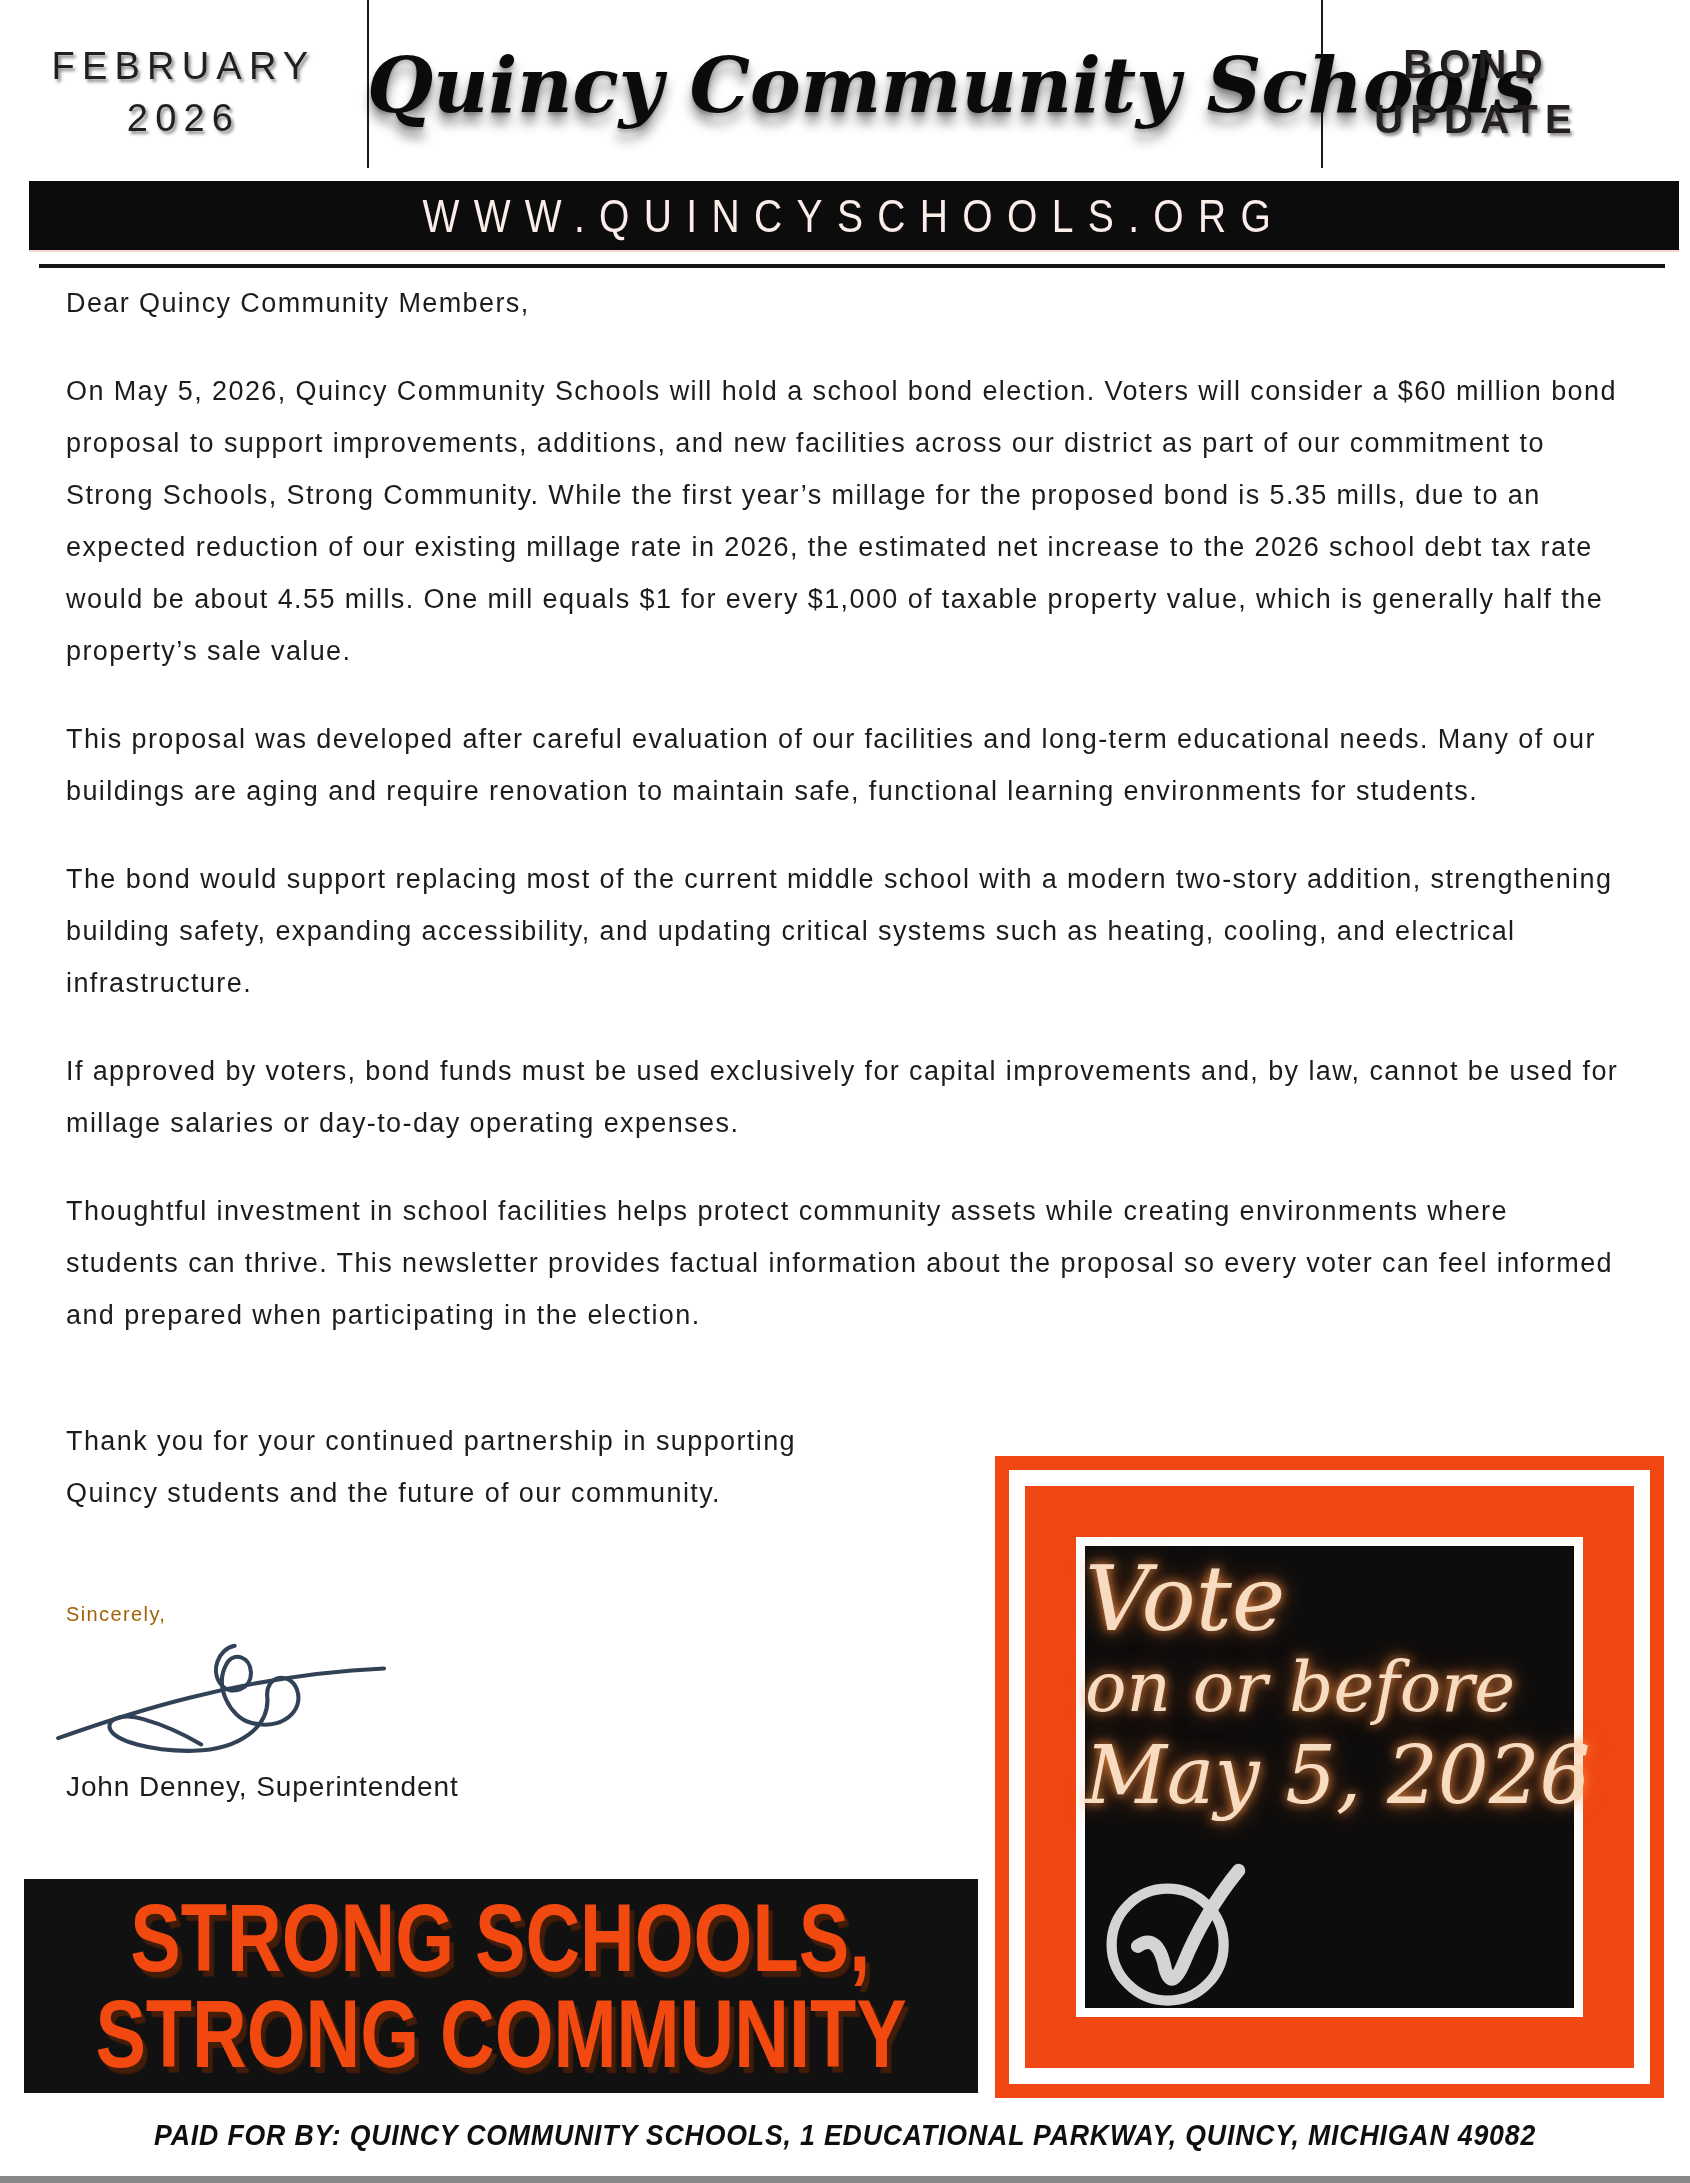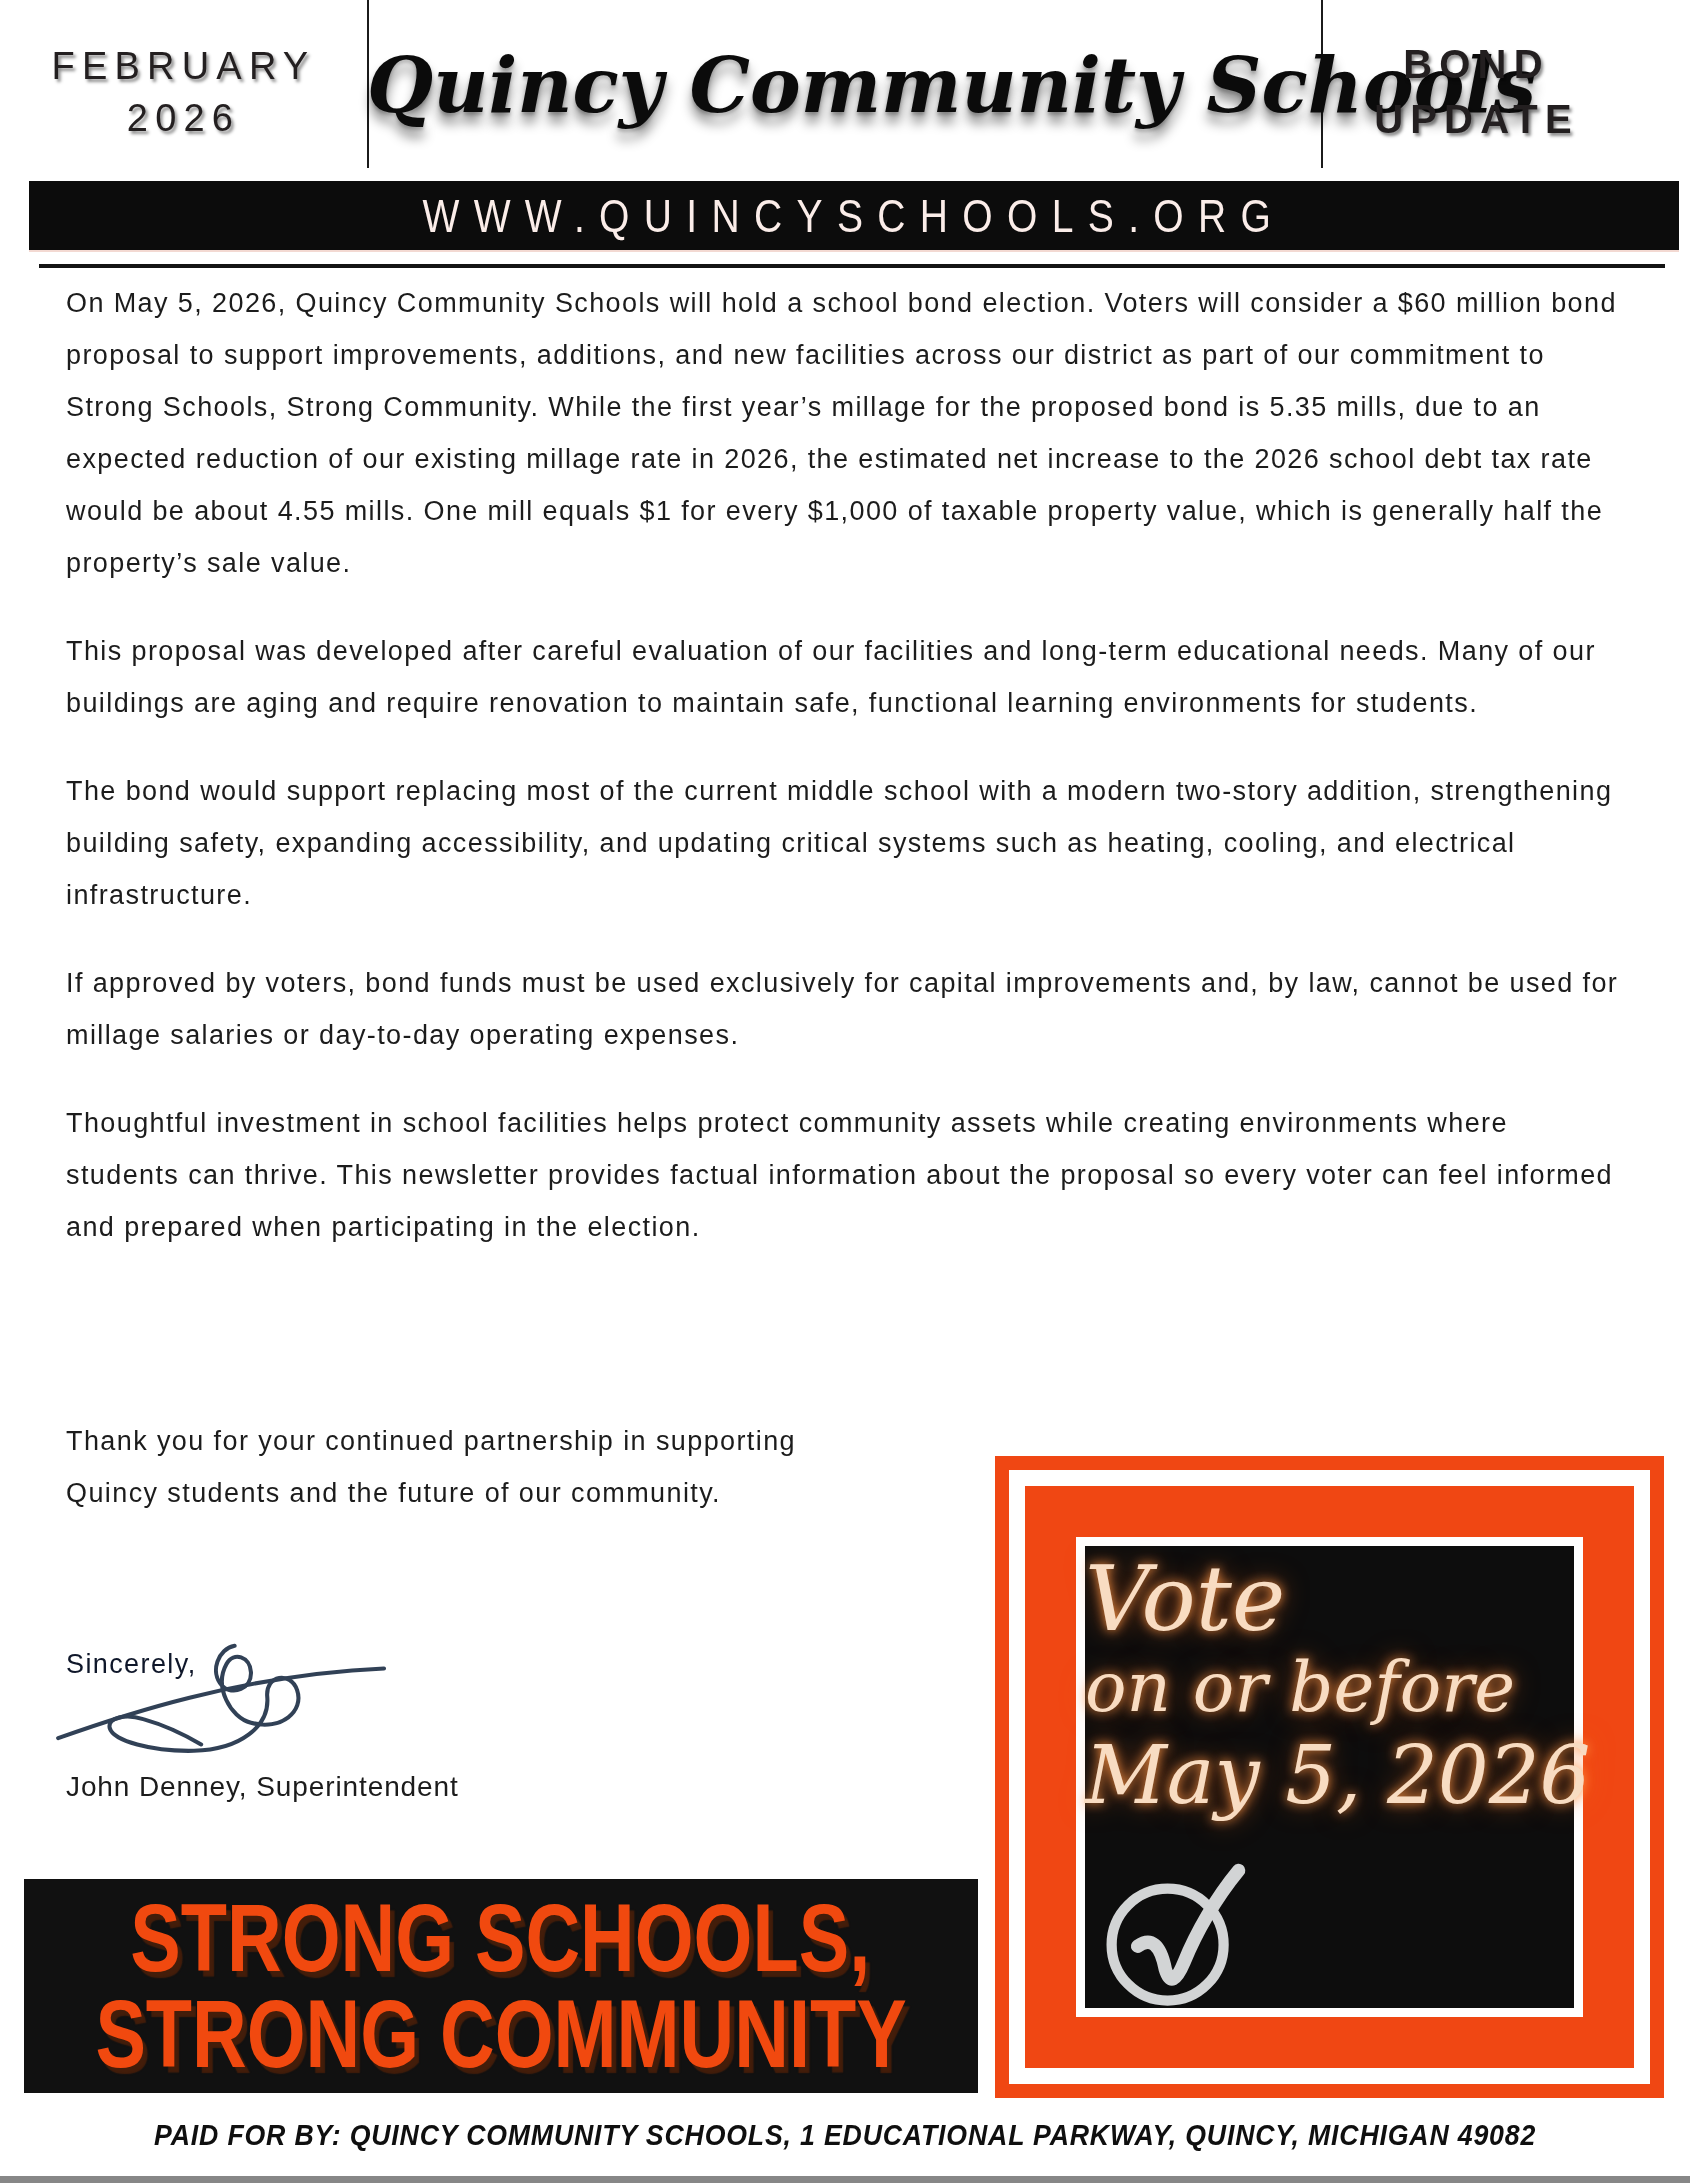--- a/index.html
+++ b/index.html
@@ -47,21 +47,21 @@
   .letter {
     position:absolute; left:66px; top:277px; width:1564px;
     font-size:27px; line-height:52px; color:#1c1c1c; letter-spacing:1.4px;
   }
   .letter p { margin:0 0 36px 0; }
   .thank-you {
     position:absolute; left:66px; top:1415px; width:805px;
     font-size:27px; line-height:52px; color:#1c1c1c; letter-spacing:1.4px;
   }
   .closing {
-    position:absolute; left:66px; top:1649px; font-size:27px; color:#0f172a; letter-spacing:1.4px;
+    position:absolute; left:66px; top:1603px; font-size:20px; color:#a16207; letter-spacing:1.4px;
   }
   .signature-wrap { position:absolute; left:50px; top:1633px; width:353px; height:136px; }
   .signatory {
     position:absolute; left:66px; top:1771px; font-size:28px; color:#1c1c1c; letter-spacing:0.9px;
   }
 
   
   .slogan-box {
     position:absolute; left:23.5px; top:1879px; width:954px; height:214px;
     background:#111111; display:flex; flex-direction:column; align-items:center; justify-content:center;
@@ -121,20 +121,21 @@
       <div>UPDATE</div>
     </div>
   </div>
 
   <div class="site-banner">
     <span class="url">WWW.QUINCYSCHOOLS.ORG</span>
   </div>
   <div class="top-rule"></div>
 
   <div class="letter">
+    <p>Dear Quincy Community Members,</p>
     <p>On May 5, 2026, Quincy Community Schools will hold a school bond election. Voters will consider a $60 million bond proposal to support improvements, additions, and new facilities across our district as part of our commitment to Strong Schools, Strong Community. While the first year’s millage for the proposed bond is 5.35 mills, due to an expected reduction of our existing millage rate in 2026, the estimated net increase to the 2026 school debt tax rate would be about 4.55 mills. One mill equals $1 for every $1,000 of taxable property value, which is generally half the property’s sale value.</p>
     <p>This proposal was developed after careful evaluation of our facilities and long-term educational needs. Many of our buildings are aging and require renovation to maintain safe, functional learning environments for students.</p>
     <p>The bond would support replacing most of the current middle school with a modern two-story addition, strengthening building safety, expanding accessibility, and updating critical systems such as heating, cooling, and electrical infrastructure.</p>
     <p>If approved by voters, bond funds must be used exclusively for capital improvements and, by law, cannot be used for millage salaries or day-to-day operating expenses.</p>
     <p>Thoughtful investment in school facilities helps protect community assets while creating environments where students can thrive. This newsletter provides factual information about the proposal so every voter can feel informed and prepared when participating in the election.</p>
   </div>
 
   <div class="thank-you">Thank you for your continued partnership in supporting Quincy students and the future of our community.</div>
   <div class="closing">Sincerely,</div>
 

